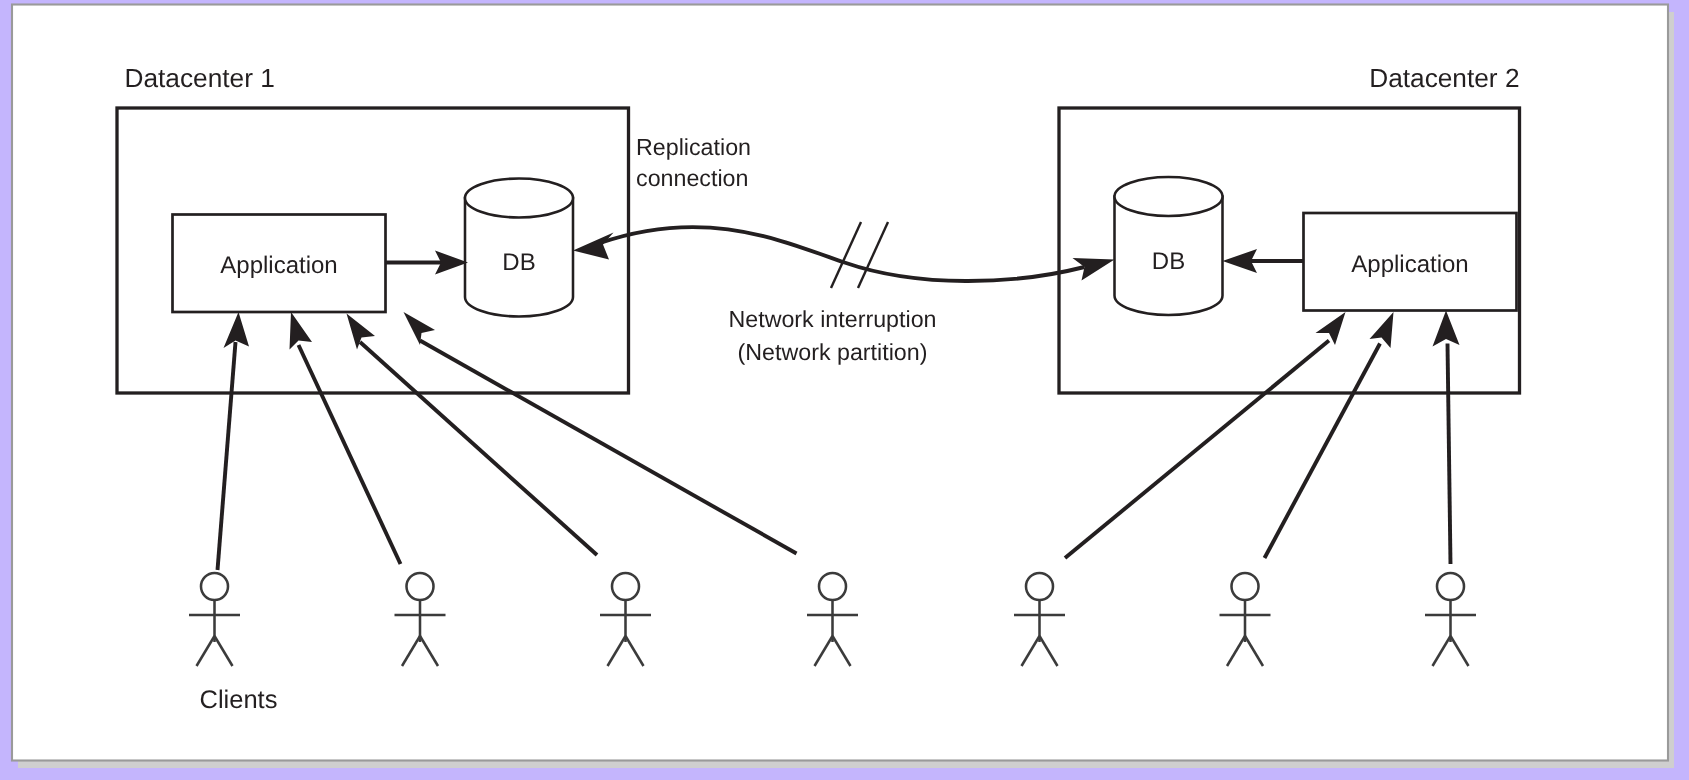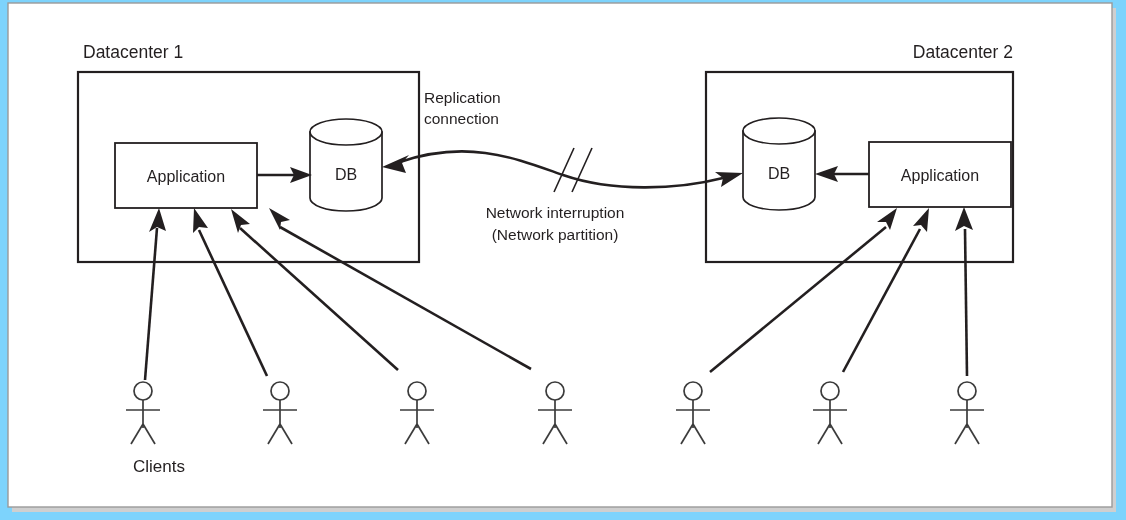--- a/index.html
+++ b/index.html
@@ -7,21 +7,21 @@
     padding: 0;
     background: #ffffff;
   }
   body {
     font-family: "Liberation Sans", sans-serif;
   }
   #figure {
     position: relative;
     width: 1126px;
     height: 520px;
-    background: #7dd3fc;
+    background: #c4b5fd;
     overflow: hidden;
   }
   #figure svg {
     position: absolute;
     top: 0;
     left: 0;
     width: 1126px;
     height: 520px;
   }
   .lbl {

